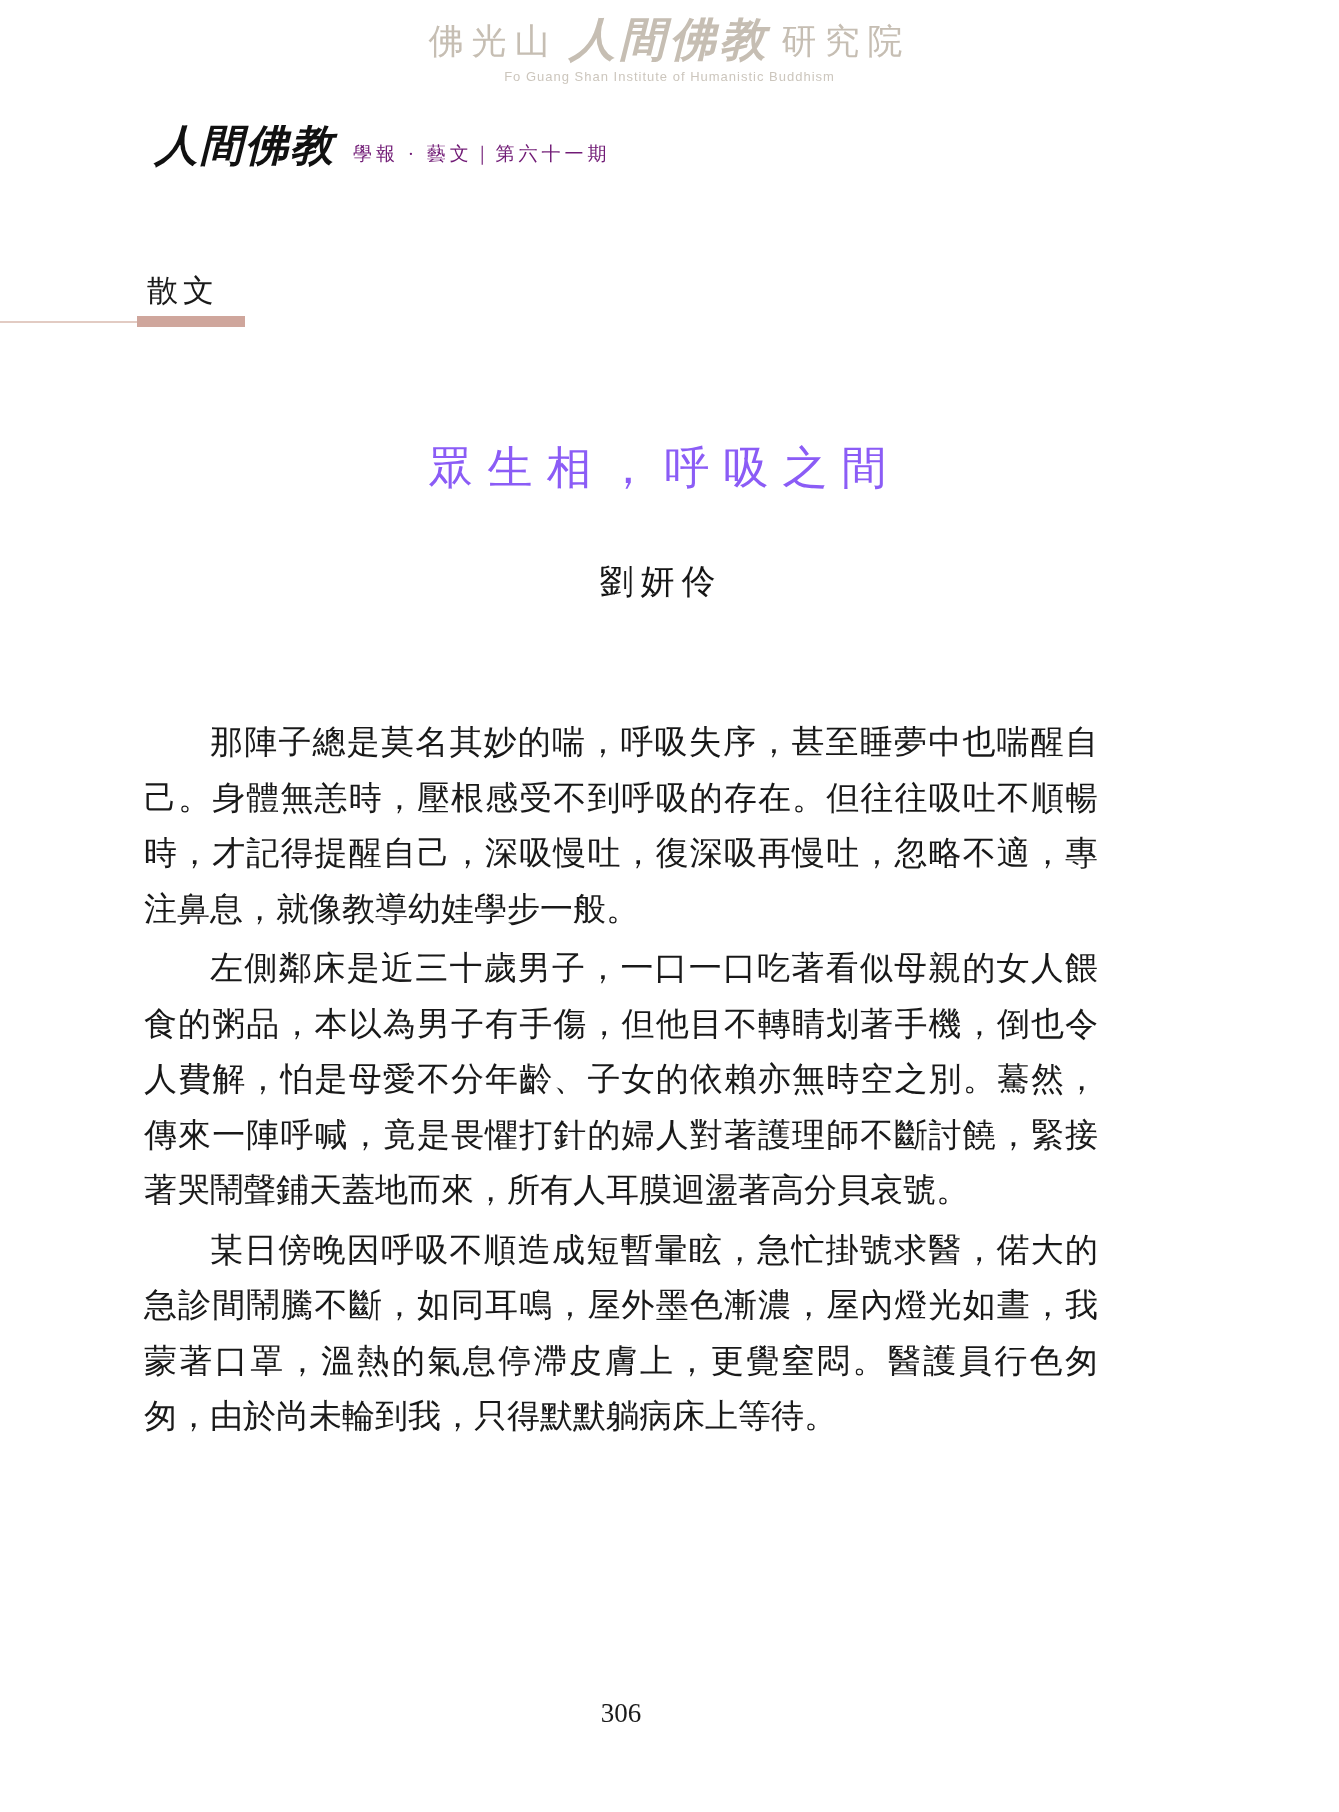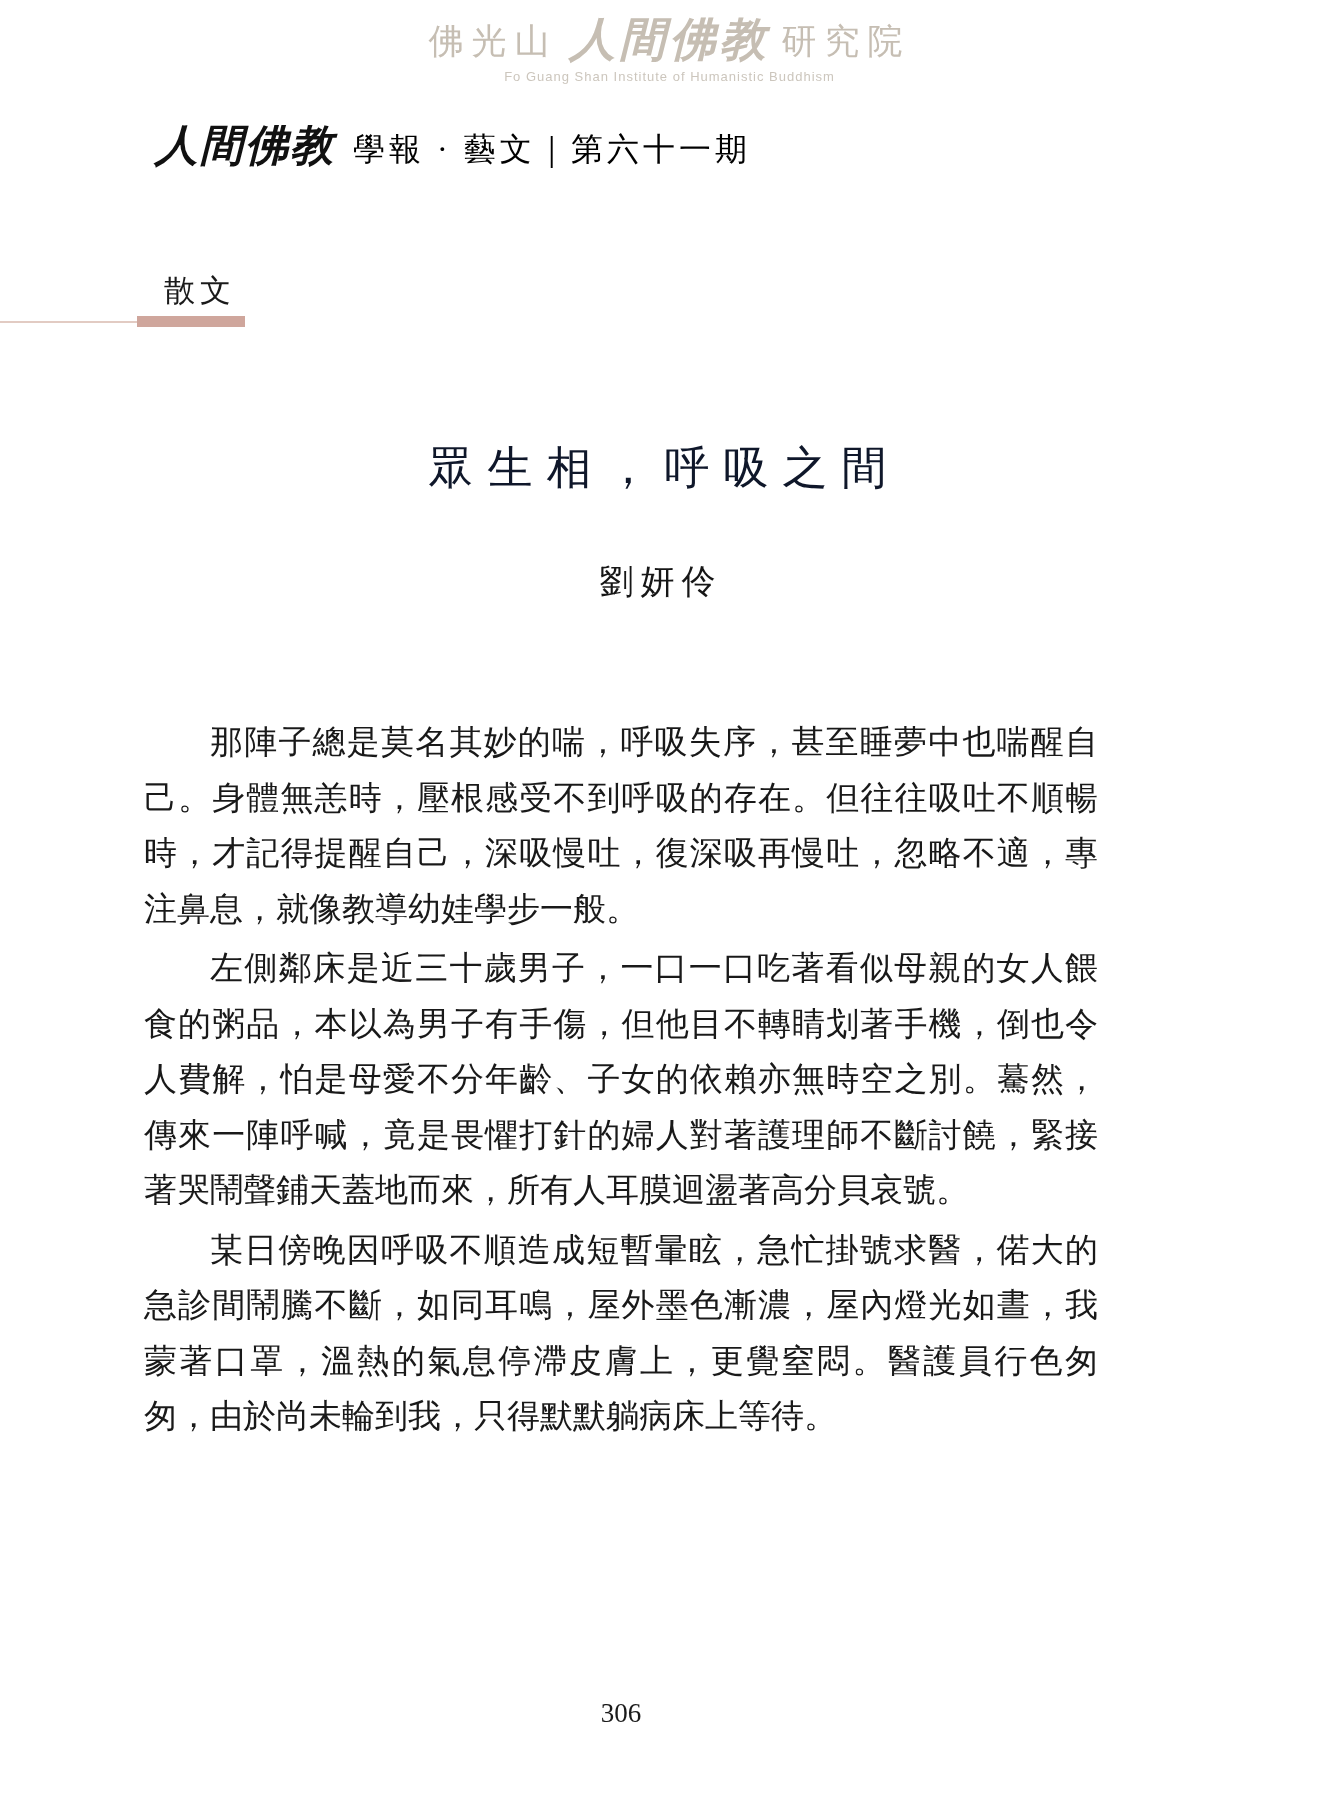--- a/index.html
+++ b/index.html
@@ -31,42 +31,42 @@
   
   .journal-header{
     position:absolute;top:122px;left:155px;
     display:flex;align-items:baseline;
   }
   .jh-brand{
     font-size:43px;font-weight:bold;font-style:italic;
     letter-spacing:2px;color:#111;line-height:1.1;
   }
   .jh-subtitle{
-    font-size:32px;letter-spacing:4px;margin-left:18px;color:#000000;
+    font-size:19px;letter-spacing:4px;margin-left:18px;color:#701a75;
   }
   
   .section-label{
-    position:absolute;top:270px;left:164px;
+    position:absolute;top:270px;left:147px;
     font-size:31px;letter-spacing:5px;color:#1a1a1a;
   }
   .rule-thin{
     position:absolute;top:321px;left:0;width:137px;height:2px;
     background:var(--accent-line,#e2cbc3);
   }
   .rule-bar{
     position:absolute;top:316px;left:137px;width:108px;height:11px;
     background:var(--accent-bar,#cfa69c);
   }
   
   .title{
     position:absolute;top:438px;left:140px;width:1035px;
     margin:0;text-align:center;
     font-size:45px;font-weight:normal;
     letter-spacing:14px;text-indent:14px;
-    color:#0f172a;
+    color:#8b5cf6;
   }
   .author{
     position:absolute;top:559px;left:140px;width:1035px;
     text-align:center;font-size:34px;letter-spacing:7px;text-indent:7px;
     color:#161616;
   }
   
   .body-text{
     position:absolute;top:711px;left:140px;width:962px;
     font-size:33px;line-height:55.5px;

